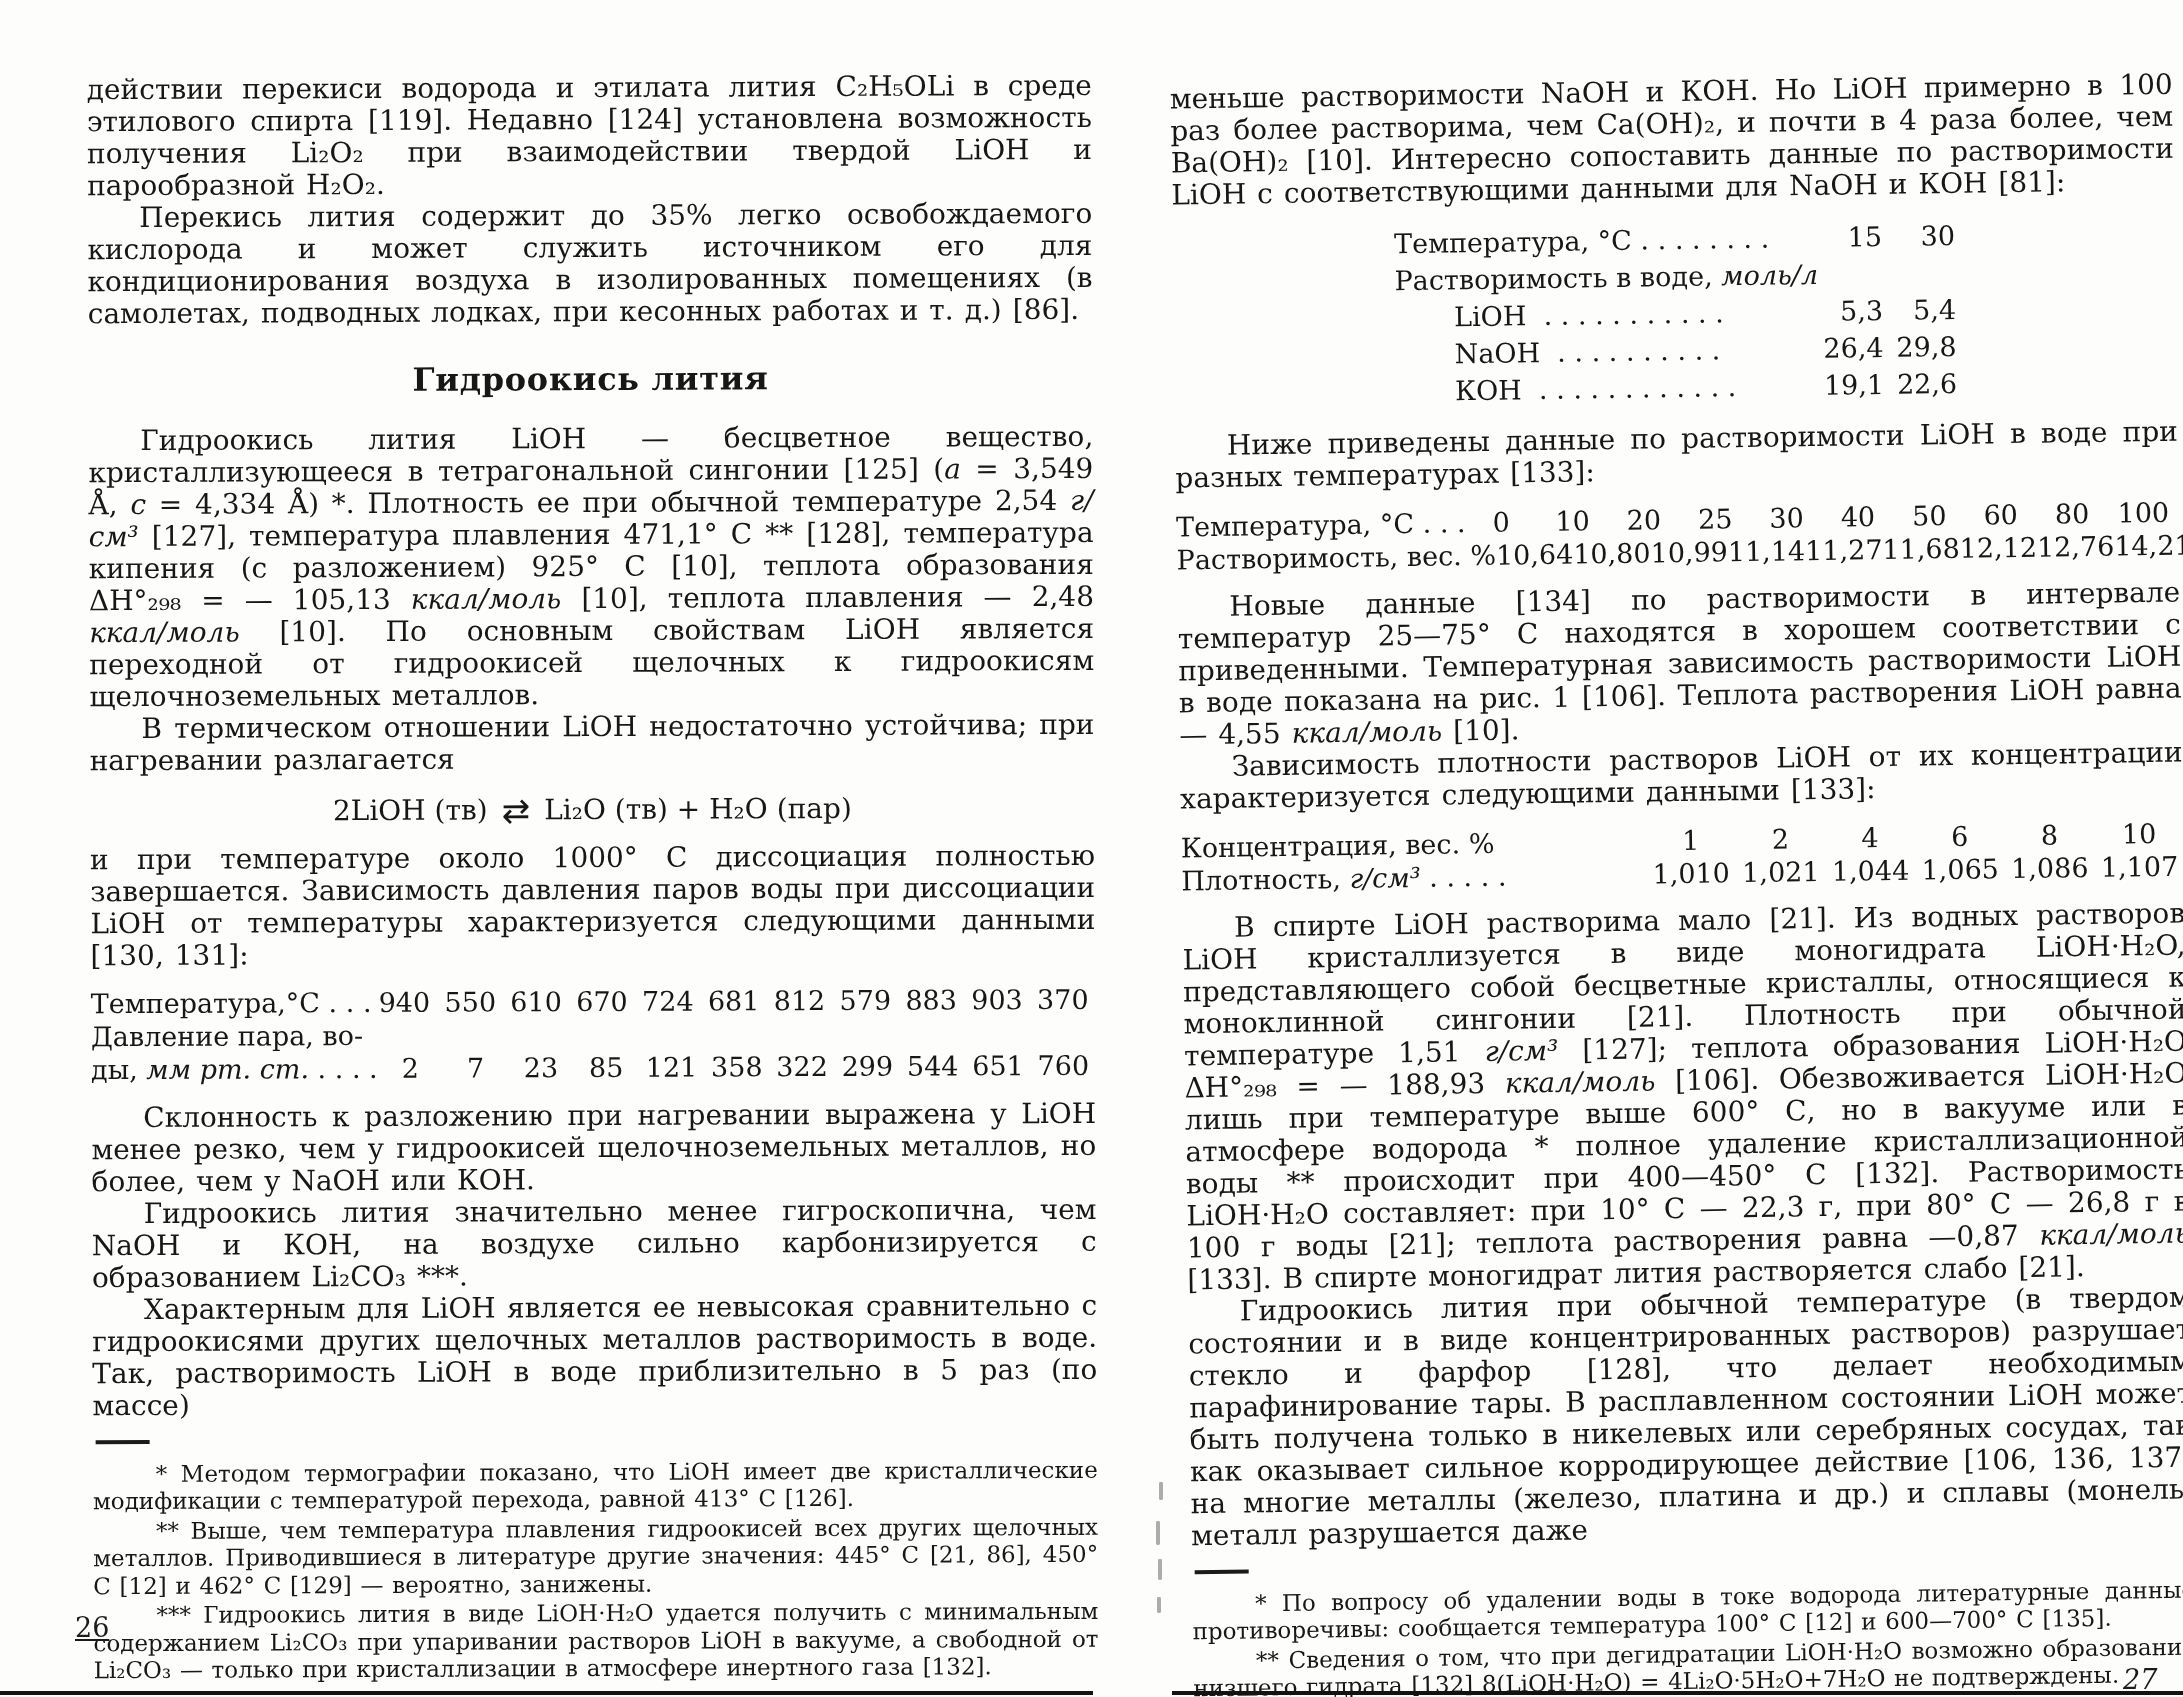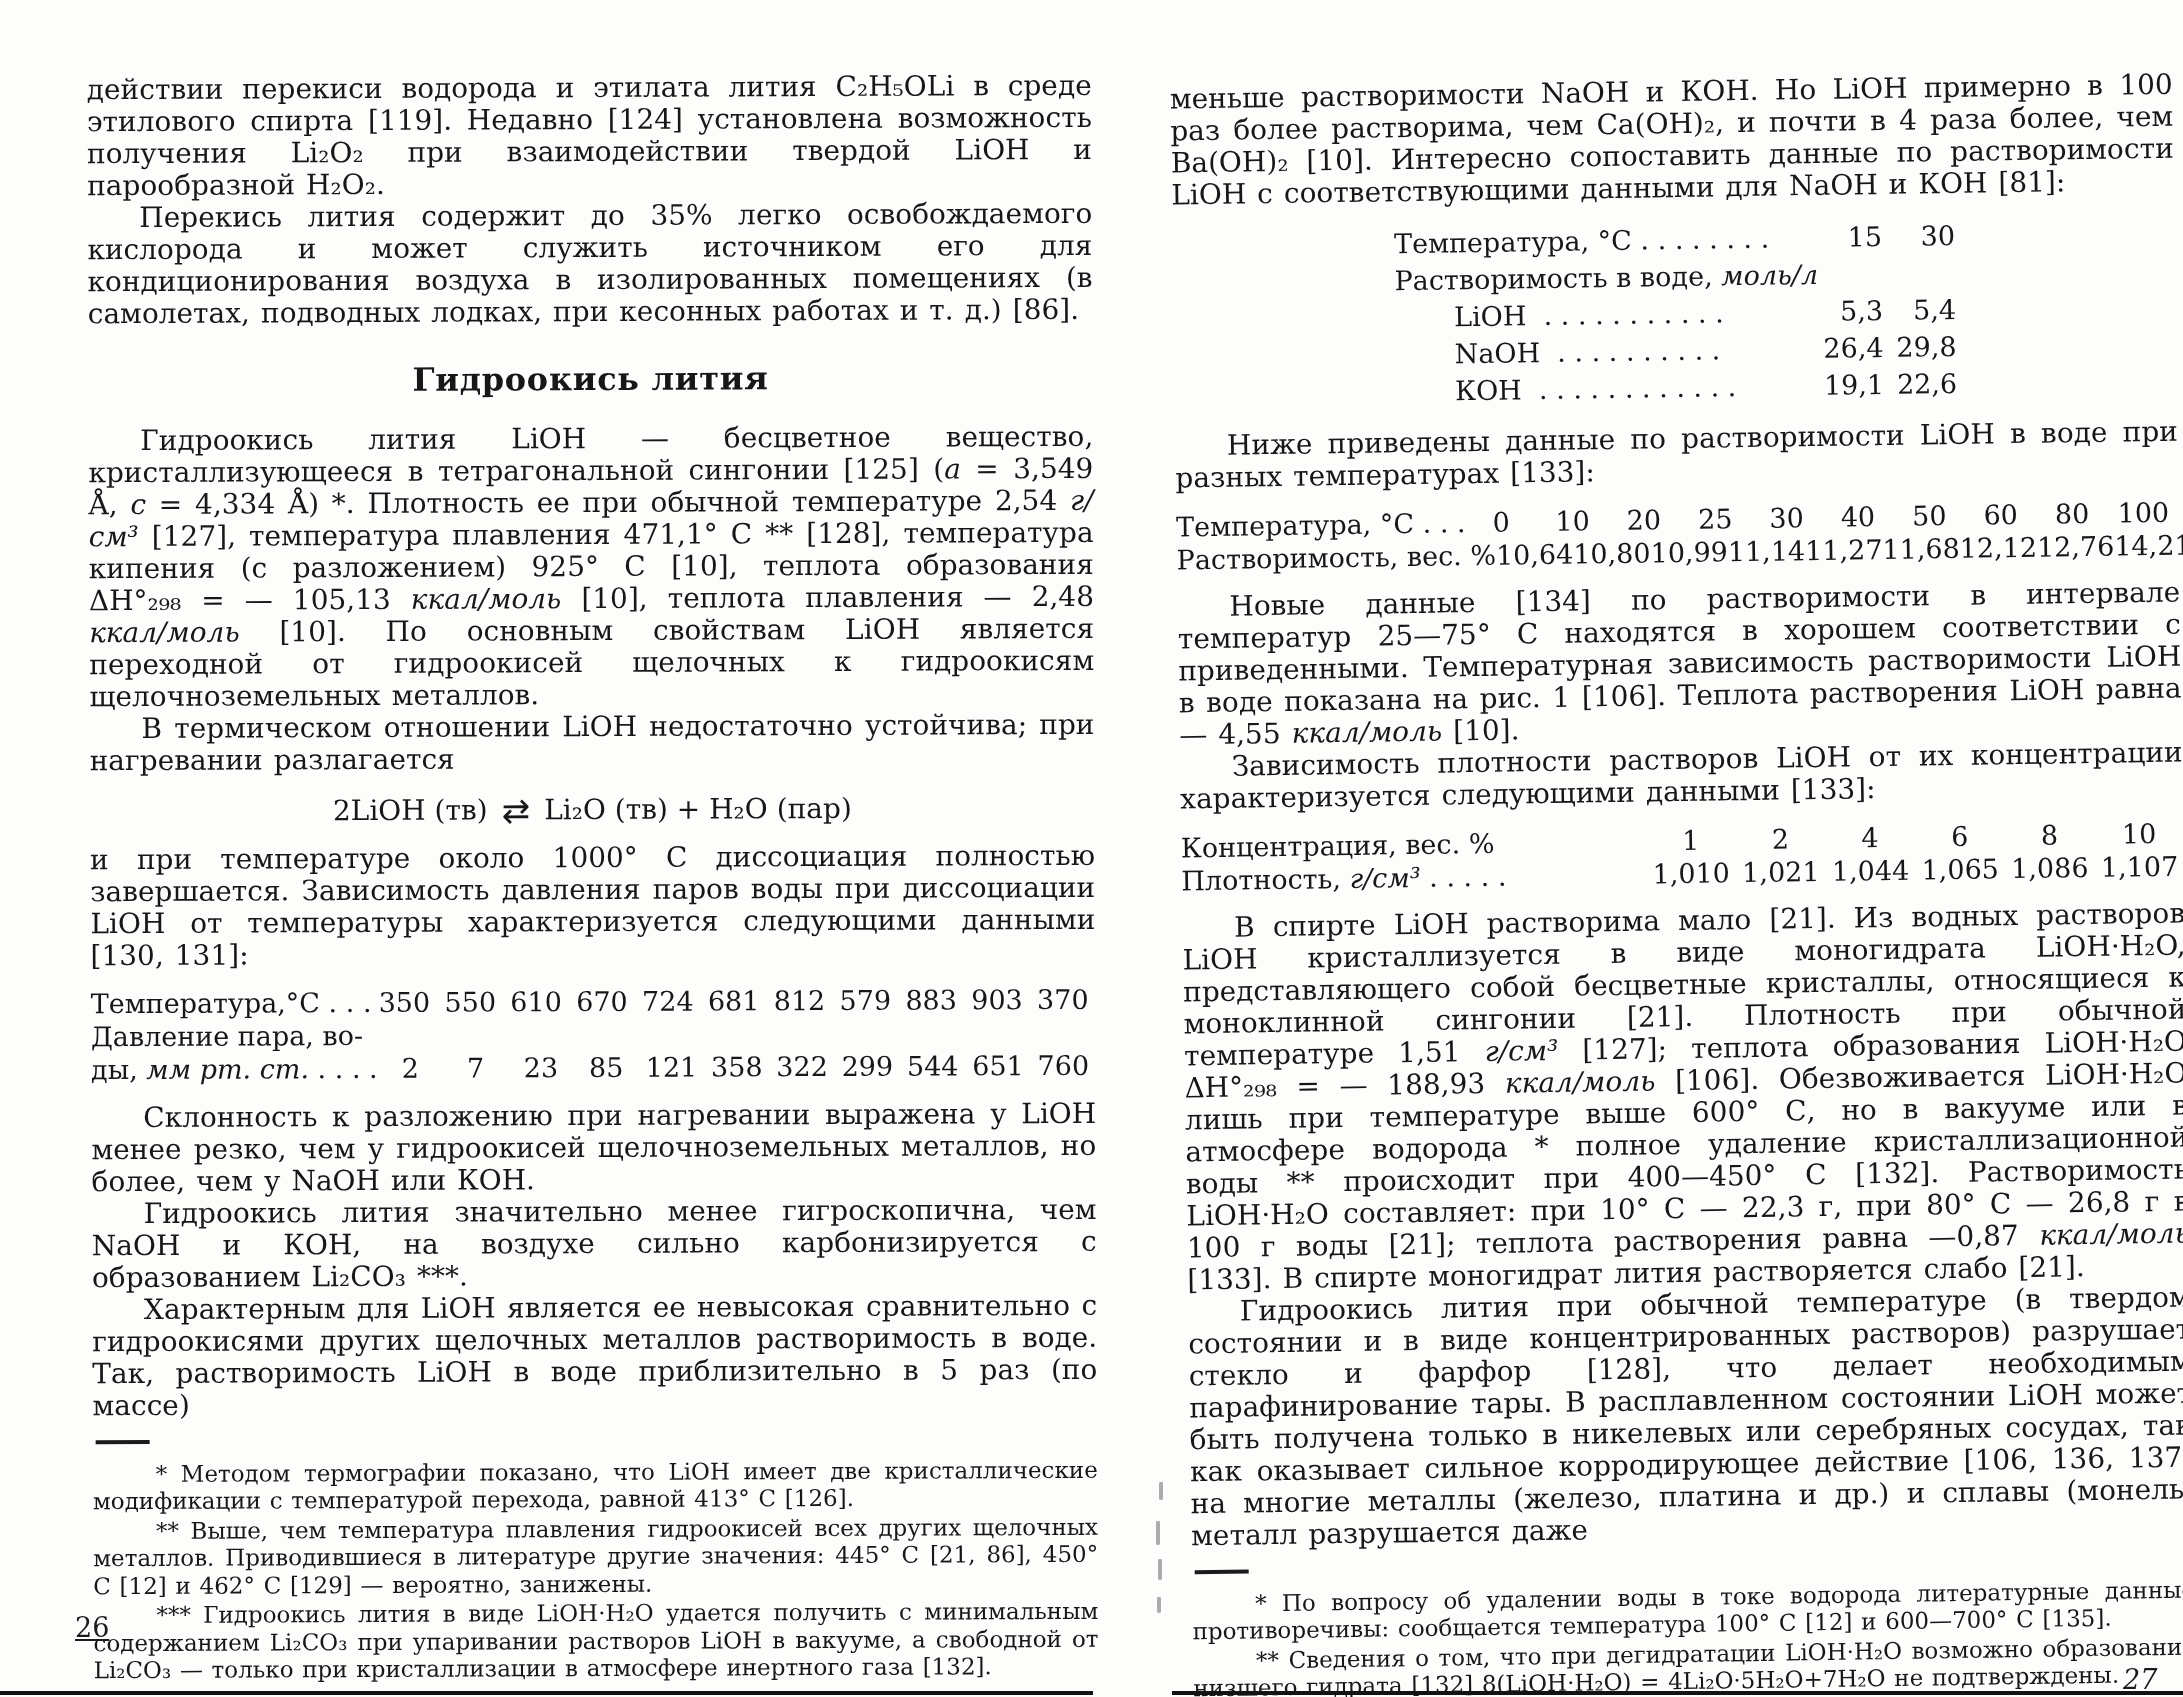--- a/index.html
+++ b/index.html
@@ -81,21 +81,21 @@
     <span class="arrow">⇄</span>
     <span>Li₂O (тв) + H₂O (пар)</span>
   </div>
 
   <p class="bp">и при температуре около 1000° С диссоциация полностью завершается. Зависимость давления паров воды при диссоциации LiOH от температуры характеризуется следующими данными [130, 131]:</p>
 
   <div class="tbl">
     <div class="trow">
       <span class="tlabel">Температура,°С . . .</span>
       <span class="tvals">
-        <span>350</span>
+        <span>940</span>
         <span>550</span>
         <span>610</span>
         <span>670</span>
         <span>724</span>
         <span>681</span>
         <span>812</span>
         <span>579</span>
         <span>883</span>
         <span>903</span>
         <span>370</span>

